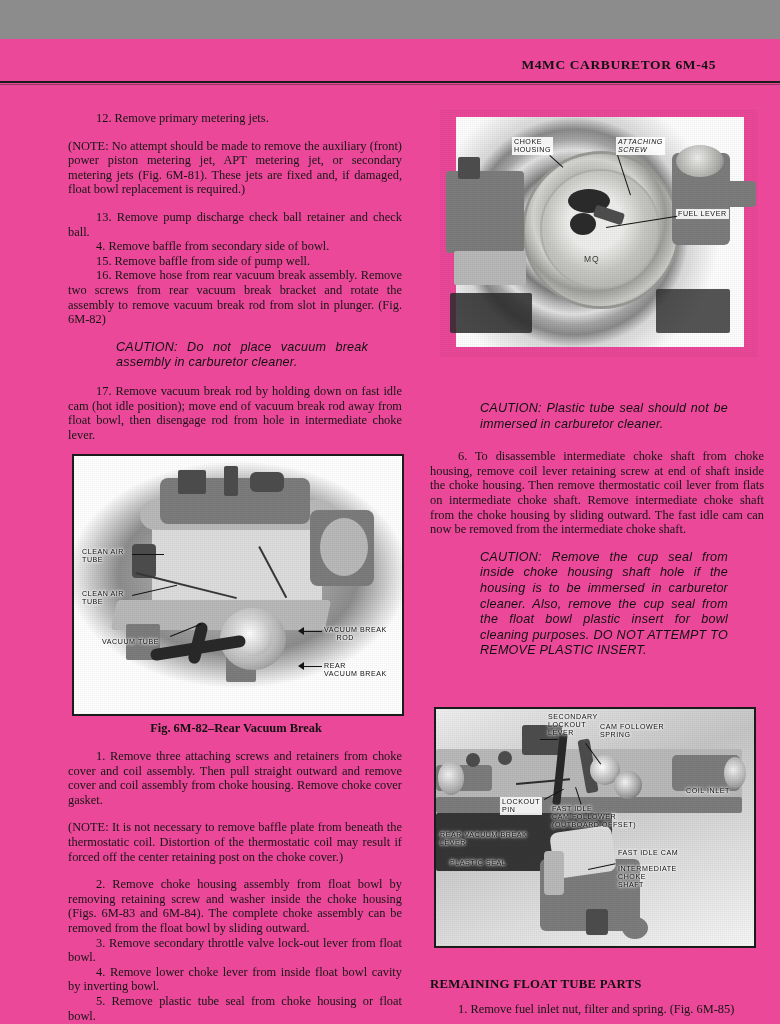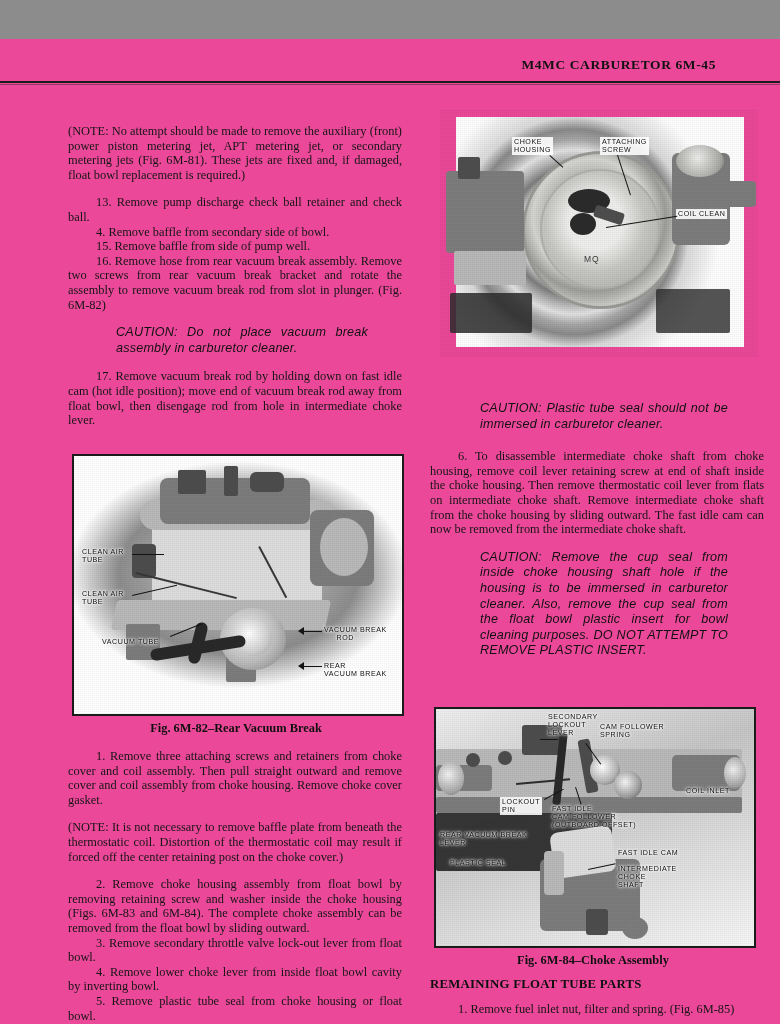--- a/index.html
+++ b/index.html
@@ -155,20 +155,21 @@
 
 <div class="page">
 
   <div class="header">
     <div class="header-title">M4MC CARBURETOR   6M-45</div>
     <div class="header-rule"></div>
   </div>
 
   <div class="col col-left">
 
+    <p class="para indent scan">12. Remove primary metering jets.</p>
     <div class="gap-md"></div>
 
     <p class="para scan">(NOTE: No attempt should be made to remove the auxiliary (front) power piston metering jet, APT metering jet, or secondary metering jets (Fig. 6M-81). These jets are fixed and, if damaged, float bowl replacement is required.)</p>
     <div class="gap-md"></div>
 
     <p class="para indent scan">13. Remove pump discharge check ball retainer and check ball.</p>
     <p class="para indent scan">4. Remove baffle from secondary side of bowl.</p>
     <p class="para indent scan">15. Remove baffle from side of pump well.</p>
     <p class="para indent scan">16. Remove hose from rear vacuum break assembly. Remove two screws from rear vacuum break bracket and rotate the assembly to remove vacuum break rod from slot in plunger. (Fig. 6M-82)</p>
     <div class="gap-md"></div>
@@ -266,25 +267,25 @@
     <div class="mech vd" style="left:216px;top:180px;width:74px;height:44px;opacity:.8;"></div>
 
     <div class="callout" style="left:144px;top:146px;font-size:8.5px;color:#3a3a38;text-shadow:none;letter-spacing:1px;">MQ</div>
 
     <div class="grain"></div>
 
     <div class="callout boxed" style="left:72px;top:28px;">CHOKE
 HOUSING</div>
     <div class="lead" style="left:110px;top:46px;width:18px;background:#141414;transform:rotate(42deg);"></div>
 
-    <div class="callout boxed" style="left:160px;top:28px;">ATTACHING
+    <div class="callout boxed" style="left:176px;top:28px;font-style:italic;">ATTACHING
 SCREW</div>
     <div class="lead" style="left:178px;top:46px;width:42px;background:#141414;transform:rotate(72deg);"></div>
 
-    <div class="callout boxed" style="left:236px;top:100px;">COIL CLEAN</div>
+    <div class="callout boxed" style="left:236px;top:100px;">FUEL LEVER</div>
     <div class="lead" style="left:166px;top:118px;width:72px;background:#141414;transform:rotate(-9deg);"></div>
   </div>
 
 
   <div class="col col-right" style="top:362px;">
     <p class="caution caution-r">CAUTION: Plastic tube seal should not be immersed in carburetor cleaner.</p>
     <div class="gap-lg"></div>
 
     <p class="para indent scan">6. To disassemble intermediate choke shaft from choke housing, remove coil lever retaining screw at end of shaft inside the choke housing. Then remove thermostatic coil lever from flats on intermediate choke shaft. Remove intermediate choke shaft from the choke housing by sliding outward. The fast idle cam can now be removed from the intermediate choke shaft.</p>
     <div class="gap-md"></div>
@@ -349,21 +350,20 @@
     <div class="callout" style="left:14px;top:150px;">PLASTIC SEAL</div>
 
     <div class="callout" style="left:182px;top:140px;">FAST IDLE CAM</div>
 
     <div class="callout" style="left:182px;top:156px;">INTERMEDIATE
 CHOKE
 SHAFT</div>
     <div class="lead" style="left:152px;top:160px;width:28px;background:#141414;transform:rotate(-12deg);"></div>
   </div>
 
-  <div class="fig-caption" style="left:434px;top:914px;width:318px;">Fig. 6M-84–Choke Assembly</div>
 
   <div class="col col-right" style="top:938px;">
     <p class="sec-head">REMAINING FLOAT TUBE PARTS</p>
     <div class="gap-sm"></div>
     <p class="para indent scan">1. Remove fuel inlet nut, filter and spring. (Fig. 6M-85)</p>
   </div>
 
 </div>
 
 </body></html>

